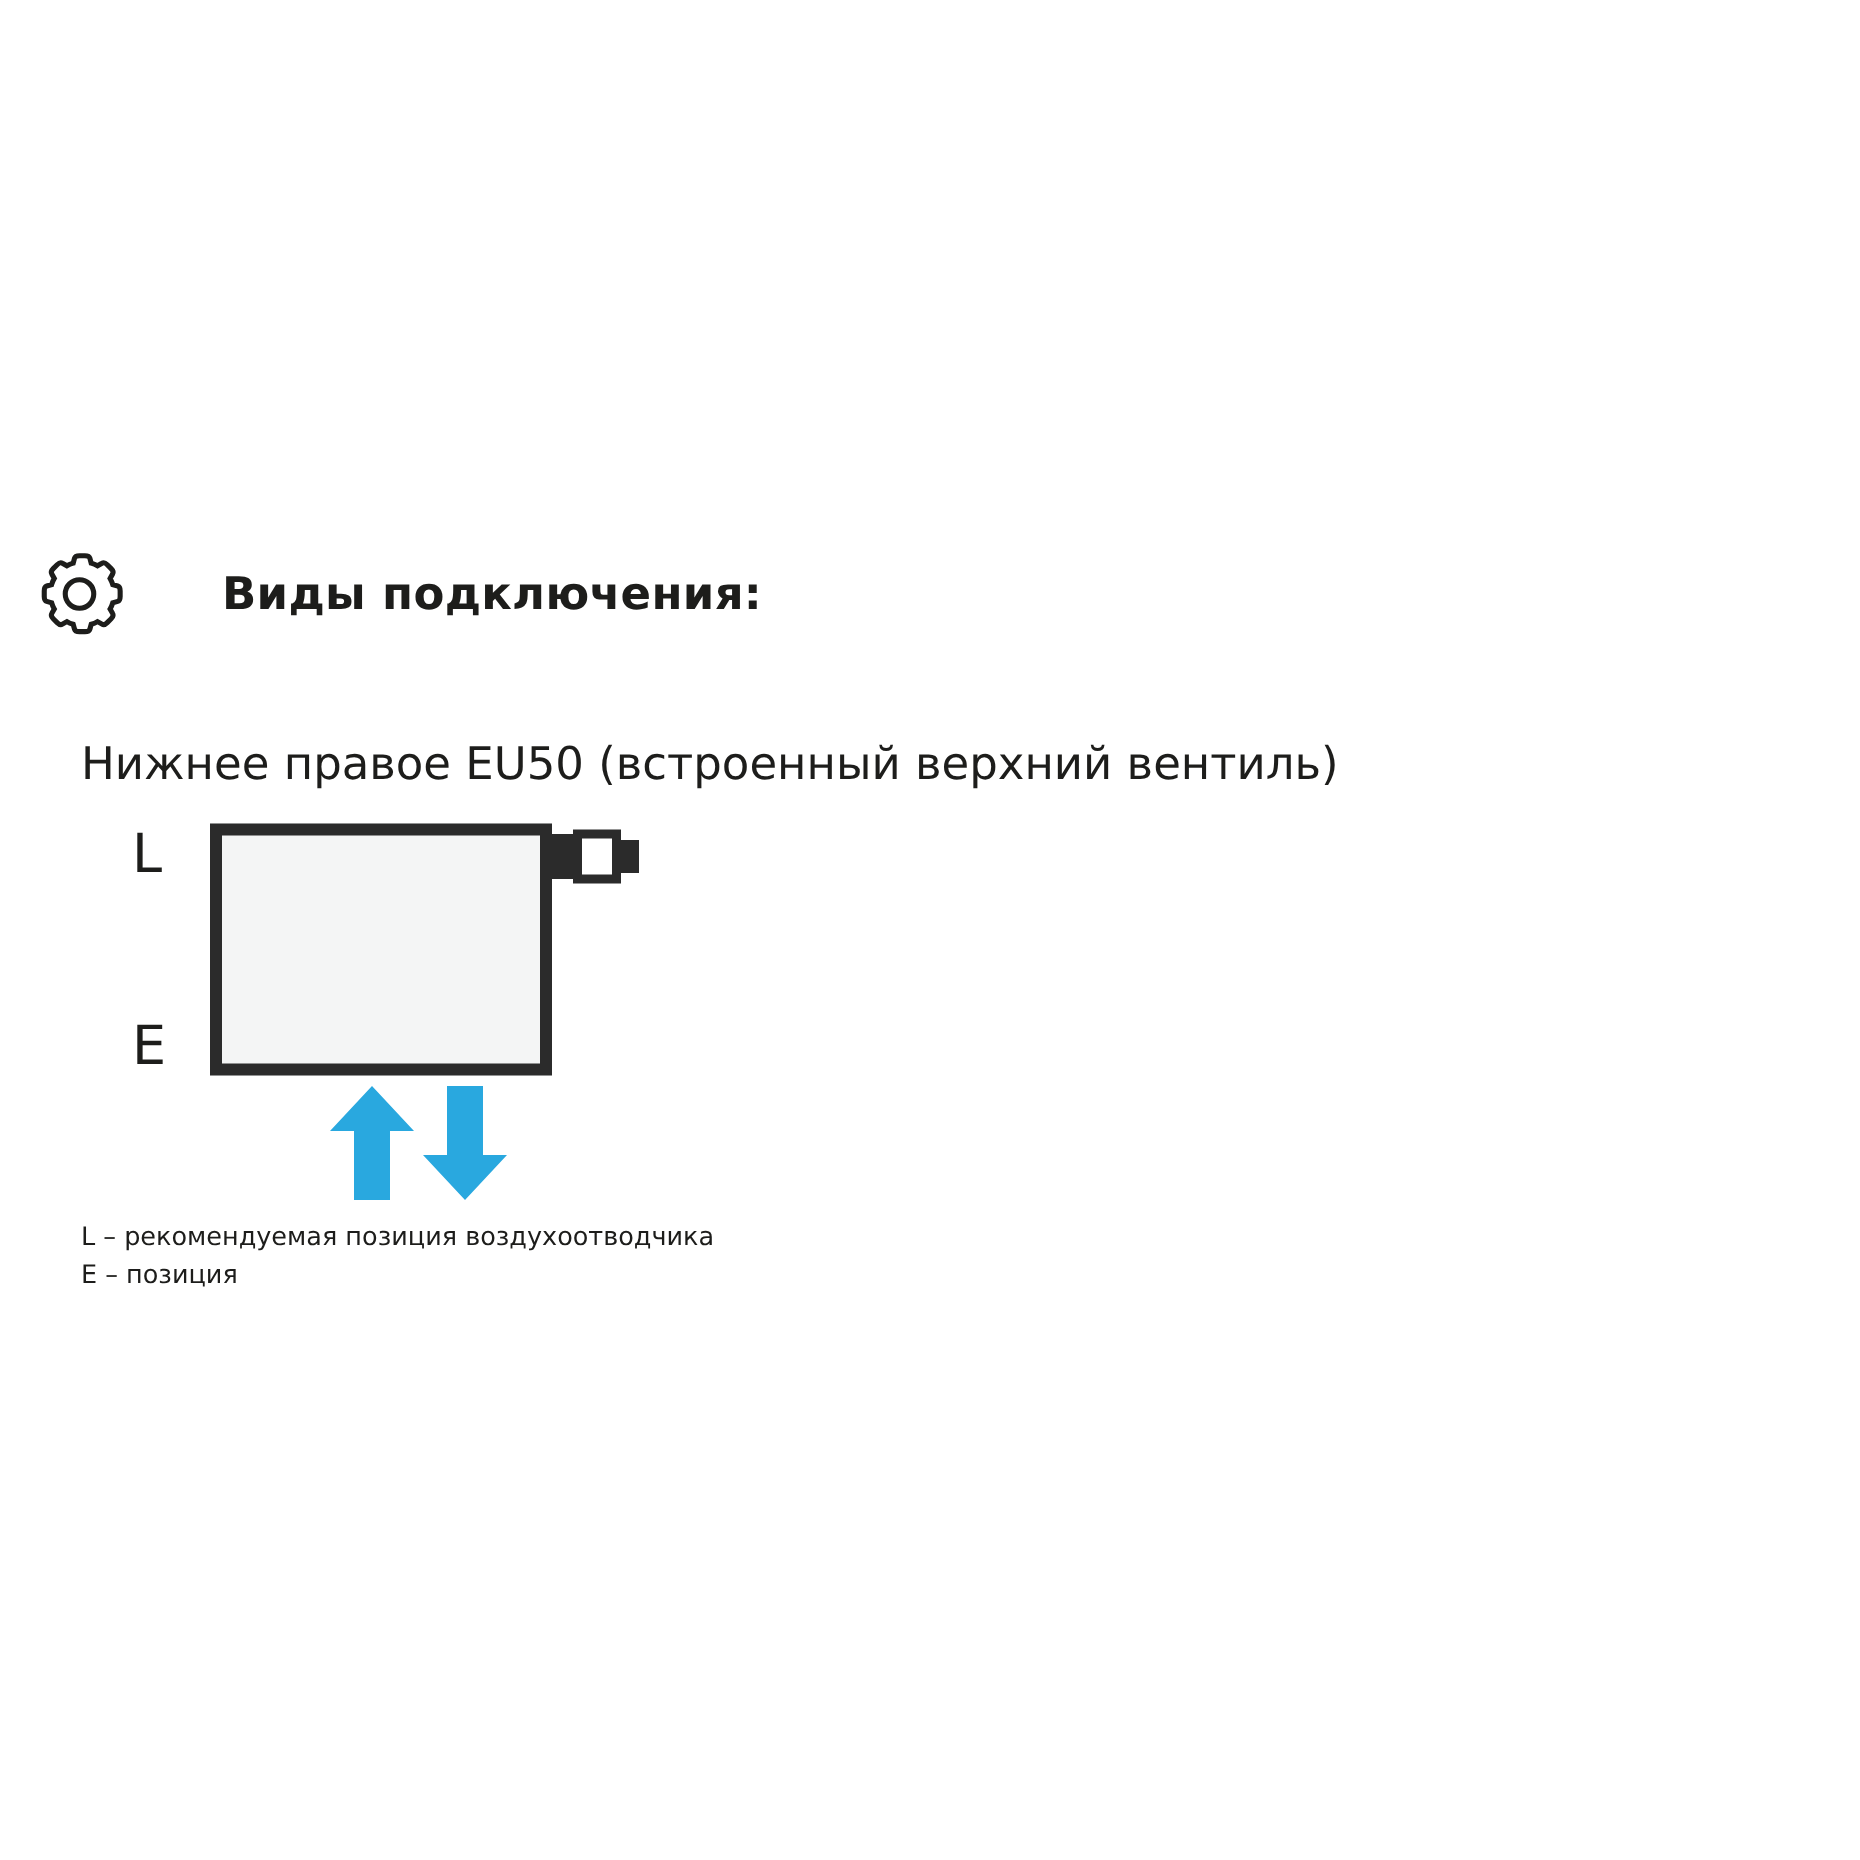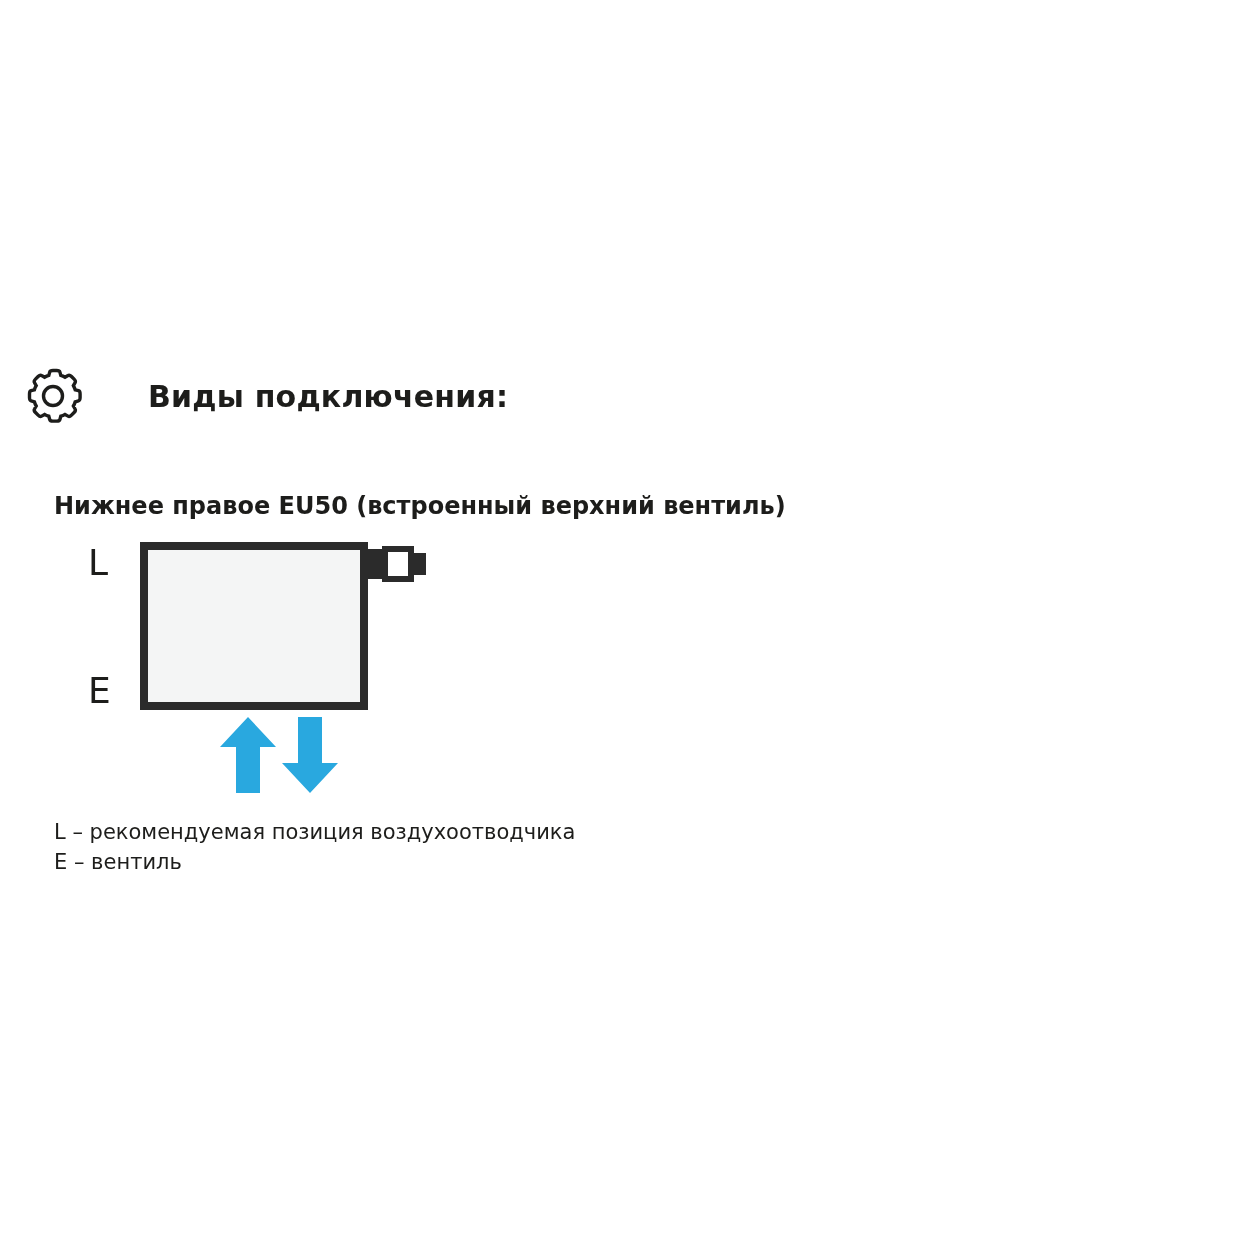--- a/index.html
+++ b/index.html
@@ -39,22 +39,22 @@
   }
 
   
   .connection-block {
     position: absolute;
     left: 54px;
     top: 492px;
     width: 1100px;
   }
   .connection-title {
-    font-size: 24px;
-    font-weight: bold;
+    font-size: 30px;
+    font-weight: normal;
     line-height: 1.2;
     white-space: nowrap;
     color: #1d1d1b;
   }
 
   
   .diagram {
     position: relative;
     margin-top: 16px;
     width: 420px;
@@ -111,22 +111,22 @@
     position: absolute;
     left: 166px;
     top: 180px;
     width: 130px;
     height: 76px;
   }
   .arrow { position: absolute; top: 0; }
 
   
   .legend {
-    margin-top: 15px;
-    font-size: 21px;
+    margin-top: 4px;
+    font-size: 17px;
     line-height: 1.45;
     color: #1d1d1b;
   }
   .legend div { white-space: nowrap; }
 </style>
 </head>
 <body>
 
 <div class="header">
   <span class="gear-icon">
@@ -161,16 +161,16 @@
       <span class="arrow" style="left:62px;">
         <svg width="56" height="76" viewBox="0 0 56 76" aria-hidden="true">
           <path d="M28 76 L0 46 L16 46 L16 0 L40 0 L40 46 L56 46 Z" fill="#29A8DF"></path>
         </svg>
       </span>
     </div>
   </div>
 
   <div class="legend">
     <div>L – рекомендуемая позиция воздухоотводчика</div>
-    <div>E – вентиль</div>
+    <div>E – позиция</div>
   </div>
 
 </div>
 
 </body></html>

